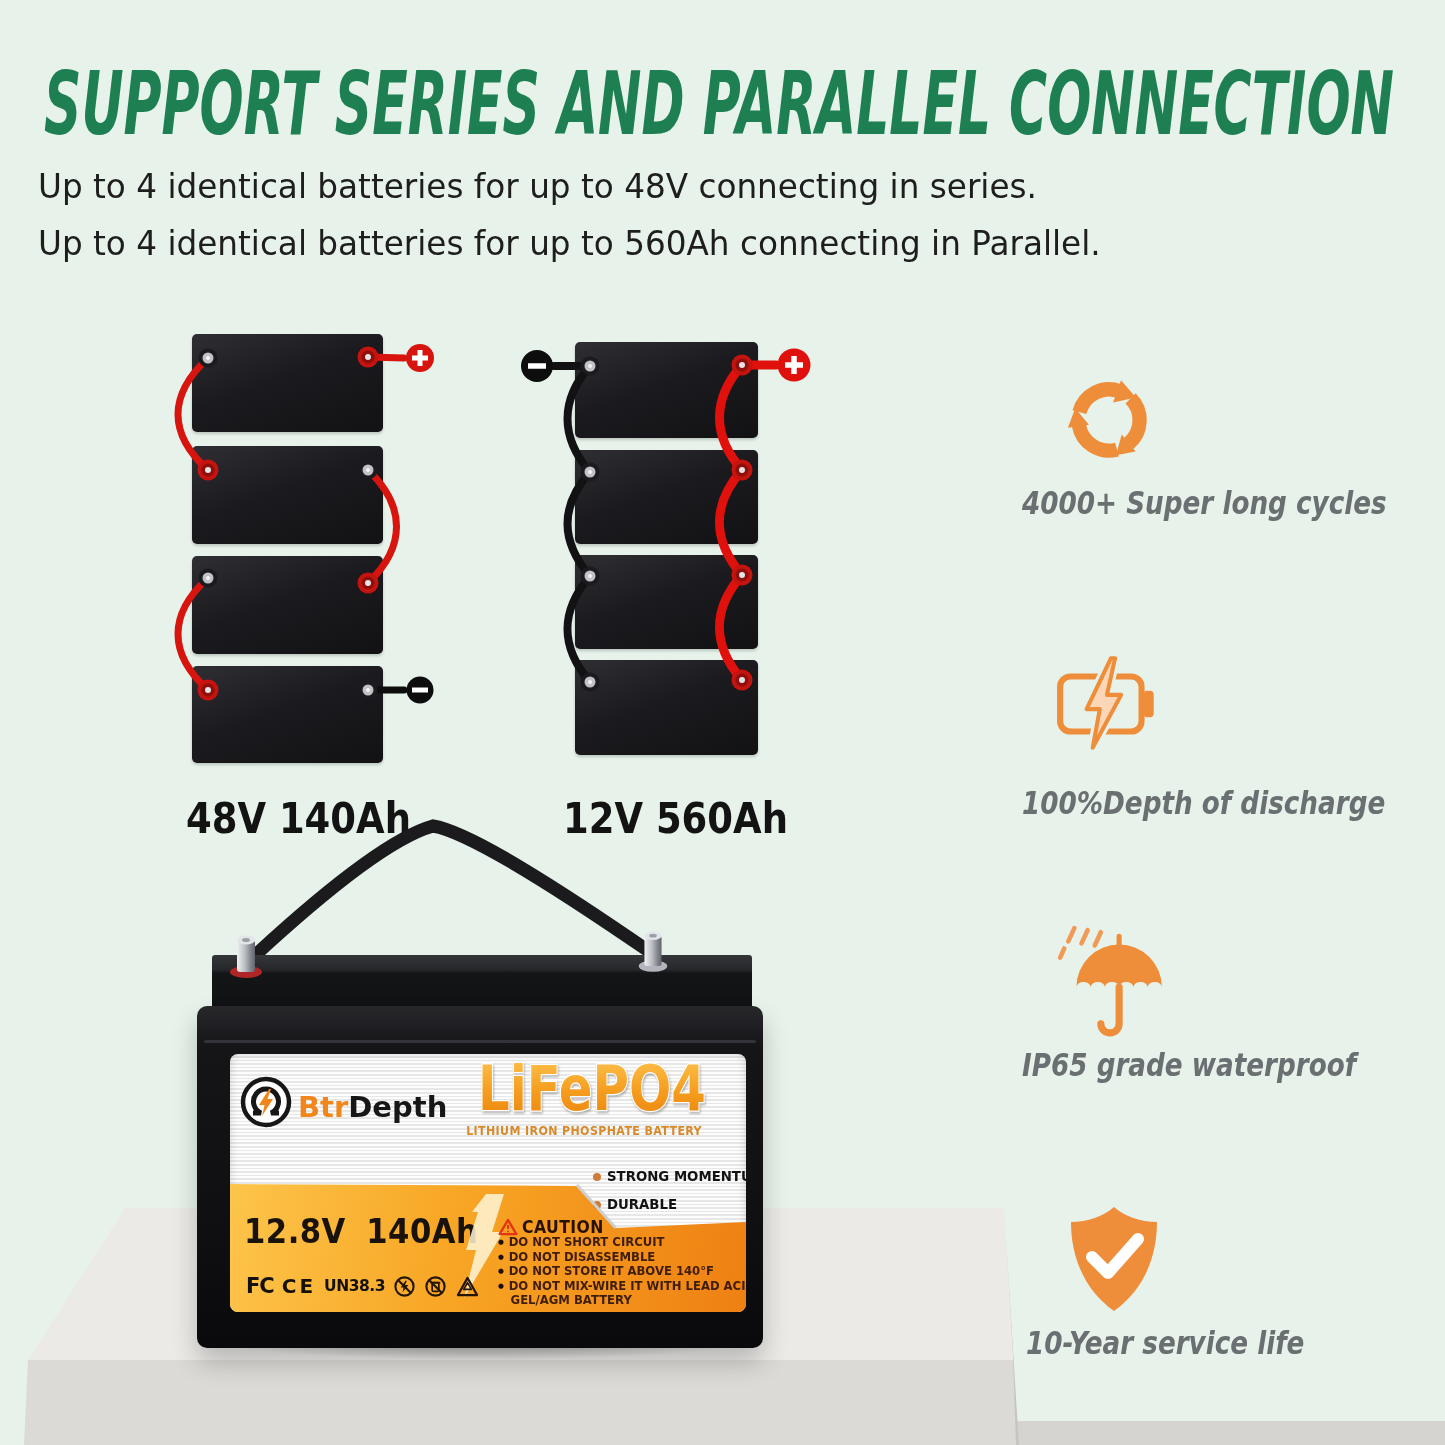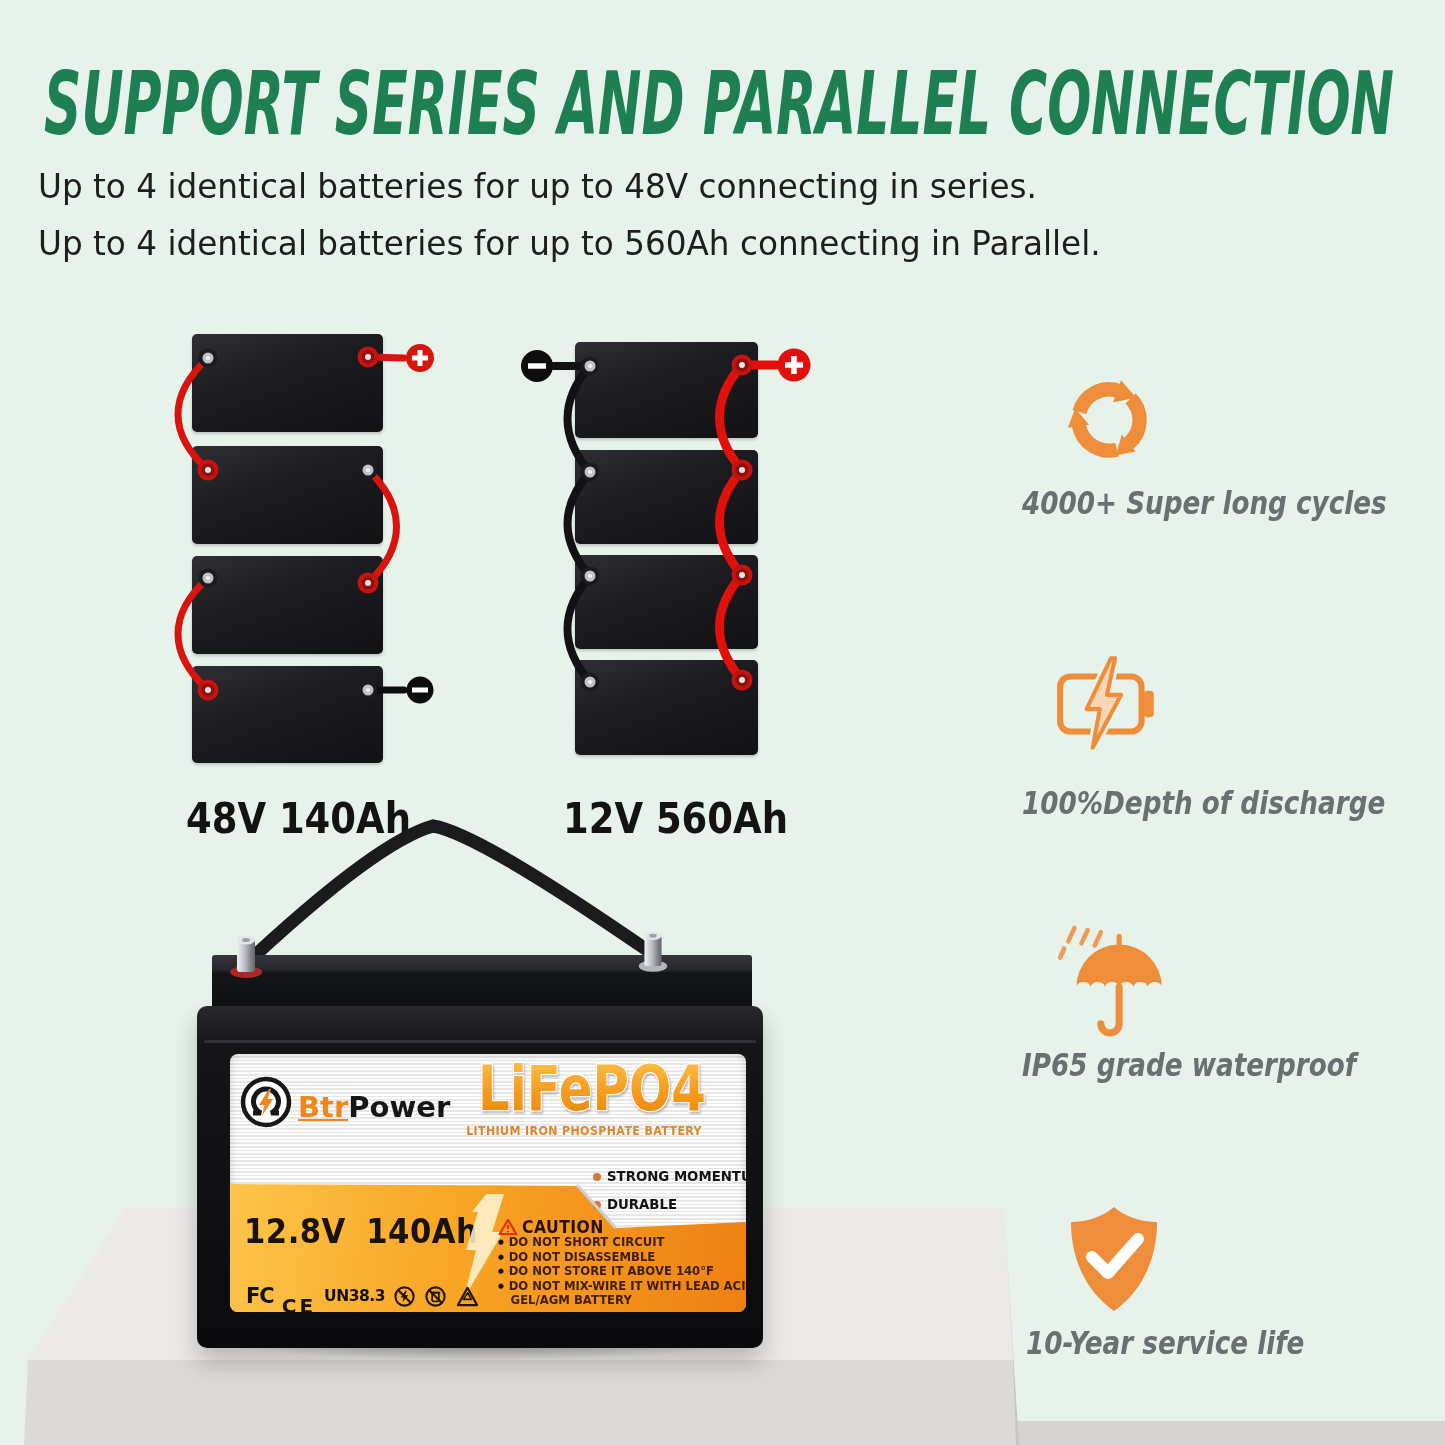--- a/index.html
+++ b/index.html
@@ -55,21 +55,21 @@
   #body{left:197px;top:1006px;width:566px;height:342px;border-radius:10px;
     background:linear-gradient(180deg,#28282c 0%,#151518 12%,#101013 60%,#0a0a0c 100%);
     box-shadow:0 14px 26px rgba(0,0,0,.22);}
   #bevel{left:204px;top:1040px;width:552px;height:3px;background:#3b3e44;opacity:.75;border-radius:2px;}
   #label{left:230px;top:1054px;width:516px;height:258px;border-radius:8px;overflow:hidden;
     background:repeating-linear-gradient(180deg,#fdfdfd 0px,#fdfdfd 2px,#e7e7e8 2px,#e7e7e8 3.6px);
     box-shadow:inset 0 0 10px rgba(0,0,0,.18);}
   #label .abs{position:absolute;}
   #logo-svg{left:8px;top:20px;}
   #brand{left:68px;top:36px;font-size:29px;font-weight:bold;white-space:nowrap;letter-spacing:0;}
-  #brand .pre{color:#f0861c;text-decoration:underline;} #brand .suf{color:#161616;}
+  #brand .pre{color:#f0861c;} #brand .suf{color:#161616;}
   #lifepo-wrap{left:242px;top:2px;}
   #tagline{left:236px;top:70px;width:246px;text-align:center;font-size:11.5px;font-weight:bold;
     color:#d8892a;letter-spacing:.4px;white-space:nowrap;transform:scaleX(.96);transform-origin:left top;}
   #orange{left:0;top:0;width:516px;height:258px;
     background:linear-gradient(100deg,#fdc84e 0%,#f8a625 45%,#ee8012 100%);
     clip-path:polygon(0px 130px,348px 132px,386px 174px,516px 168px,516px 258px,0px 258px);}
   #wedge-line{left:578px;top:1184px;width:58px;height:3px;background:#cfcfcf;
     transform:rotate(47.8deg);transform-origin:left top;}
   .hl{position:absolute;font-size:14px;font-weight:bold;color:#121212;white-space:nowrap;
     transform:scaleX(.95);transform-origin:left top;}
@@ -82,21 +82,21 @@
   #caution-tri{left:268px;top:164px;}
   #caution-title{left:292px;top:163px;font-size:17px;font-weight:800;color:#27120a;
     letter-spacing:.5px;transform:scaleX(.92);transform-origin:left top;}
   #cautions{left:268px;top:181px;width:240px;}
   .cit{position:relative;font-size:12px;font-weight:bold;color:#3f1d0a;line-height:14.6px;
     padding-left:11px;transform:scaleX(.97);transform-origin:left top;white-space:nowrap;}
   .cit.b::before{content:"\25CF";position:absolute;left:0;top:0;font-size:7px;color:#1c0d05;}
   .cit.cont{padding-left:13px;}
   #certs{left:16px;top:220px;display:flex;align-items:center;gap:8px;color:#14100c;}
   .fcc{font-size:21px;font-weight:800;letter-spacing:-1px;}
-  .ce{font-size:20px;font-weight:800;letter-spacing:3px;margin-top:20px;}
+  .ce{font-size:20px;font-weight:800;letter-spacing:3px;}
   .un{font-size:15.5px;font-weight:700;letter-spacing:-.5px;}
 </style>
 </head>
 <body>
 
 <div id="canvas">
 
   <svg width="0" height="0" style="position:absolute">
     <defs>
       <linearGradient id="studGrad" x1="0" y1="0" x2="1" y2="0">
@@ -311,21 +311,21 @@
 
   <div class="abs" id="label">
     <div class="abs" id="orange"></div>
 
     <svg class="abs" id="logo-svg" width="56" height="56" viewBox="0 0 56 56">
       <circle cx="28" cy="28" r="23" stroke="#171717" stroke-width="4.5" fill="#ffffff"></circle>
       <path d="M15 39 H23 A12.5 12.5 0 1 1 33 39 H41" stroke="#171717" stroke-width="5" fill="none"></path>
       <polygon points="31,15 21,31 26.5,31 24,42 35,25 29.5,25 33,15" fill="#f0861c"></polygon>
     </svg>
 
-    <div class="abs" id="brand"><span class="pre">Btr</span><span class="suf">Power</span></div>
+    <div class="abs" id="brand"><span class="pre">Btr</span><span class="suf">Depth</span></div>
 
     <svg class="abs" id="lifepo-wrap" width="240" height="68" viewBox="0 0 240 68">
       <text x="120" y="54" text-anchor="middle" font-size="62" font-weight="bold" textLength="228" lengthAdjust="spacingAndGlyphs" fill="url(#lifepoGrad)" stroke="#ffffff" stroke-width="2.5" paint-order="stroke" style="filter:drop-shadow(1px 2px 1px rgba(100,100,100,.45))">LiFePO4</text>
     </svg>
 
     <div class="abs" id="tagline">LITHIUM IRON PHOSPHATE BATTERY</div>
 
     <div class="hl-dot" id="hd1"></div>
     <div class="hl" id="hl1">STRONG MOMENTUM</div>
     <div class="hl-dot" id="hd2"></div>

